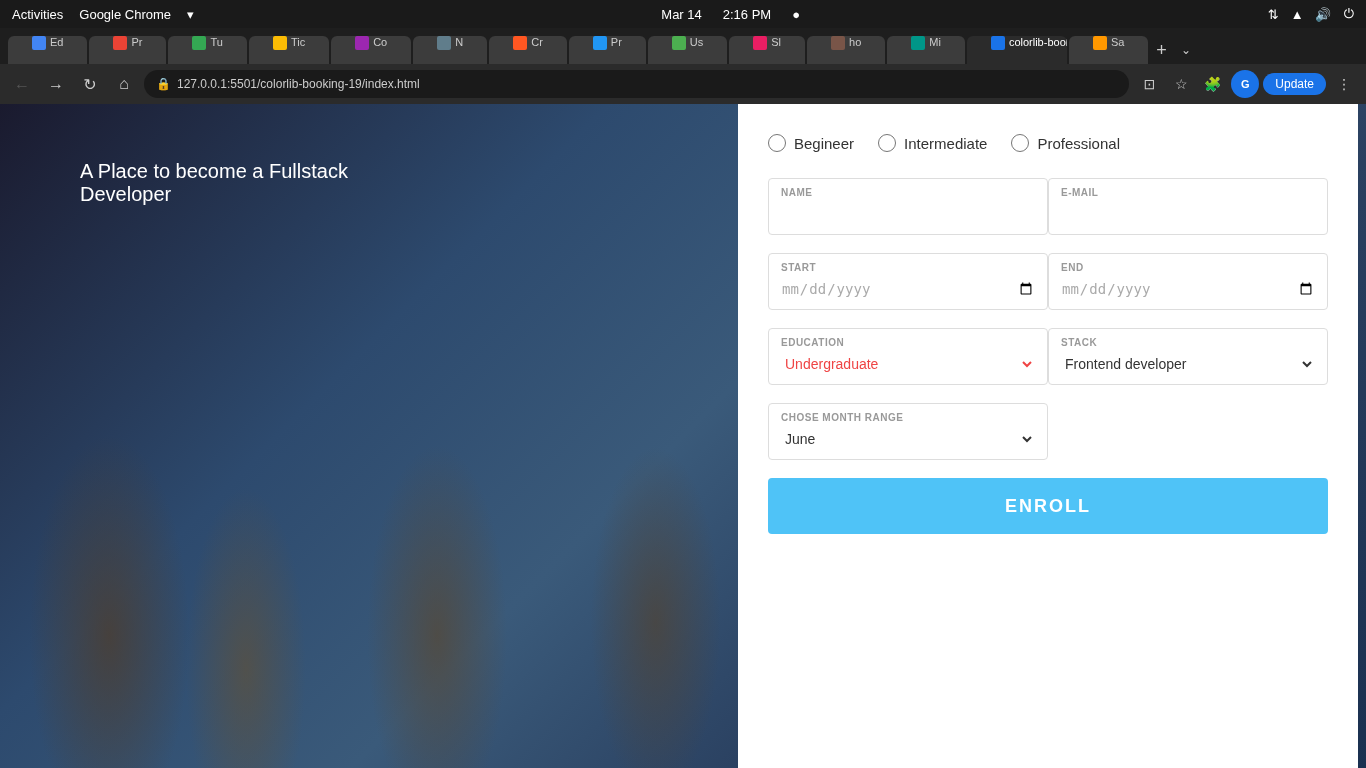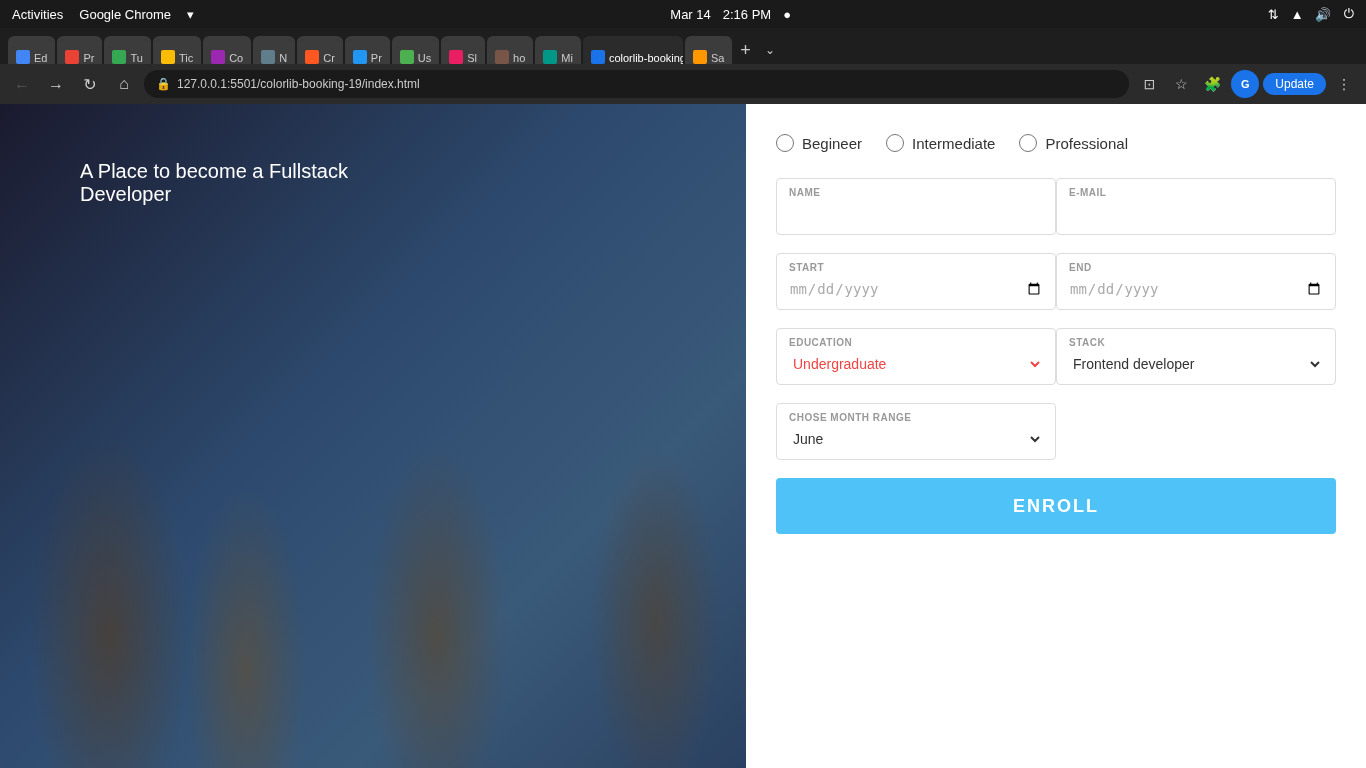--- a/index.html
+++ b/index.html
@@ -11,21 +11,21 @@
       height: 28px;
       background: #1a1a1a;
       display: flex;
       align-items: center;
       justify-content: space-between;
       padding: 0 12px;
       color: #fff;
       font-size: 13px;
     }
     .os-topbar-left { display: flex; align-items: center; gap: 16px; }
-    .os-topbar-center { display: flex; align-items: center; gap: 12px; }
+    .os-topbar-center { display: flex; align-items: center; gap: 21px; }
     .os-topbar-right { display: flex; align-items: center; gap: 12px; }
 
     
     .browser-chrome {
       width: 100%;
       background: #2b2b2b;
     }
     .tab-bar {
       height: 36px;
       background: #1e1e1e;
@@ -33,22 +33,22 @@
       align-items: flex-end;
       padding: 0 8px;
       gap: 2px;
       overflow: hidden;
     }
     .tab {
       height: 28px;
       background: #3c3c3c;
       border-radius: 6px 6px 0 0;
       display: flex;
-      align-items: flex-end;
-      padding: 0 8px;
+      align-items: flex-start;
+      padding: 0 24px;
       font-size: 11px;
       color: #ccc;
       white-space: nowrap;
       max-width: 100px;
       overflow: hidden;
       gap: 4px;
     }
     .tab.active {
       background: #2b2b2b;
       color: #fff;
@@ -175,21 +175,21 @@
       font-size: 20px;
       color: #ffffff;
       margin-top: 16px;
       font-weight: 400;
     }
 
     
     .form-panel {
       position: absolute;
       top: 0;
-      right: 0;
+      right: 8px;
       width: 620px;
       height: 100%;
       background: white;
       padding: 30px 30px 24px 30px;
       overflow-y: auto;
       display: flex;
       flex-direction: column;
       gap: 18px;
     }
 

